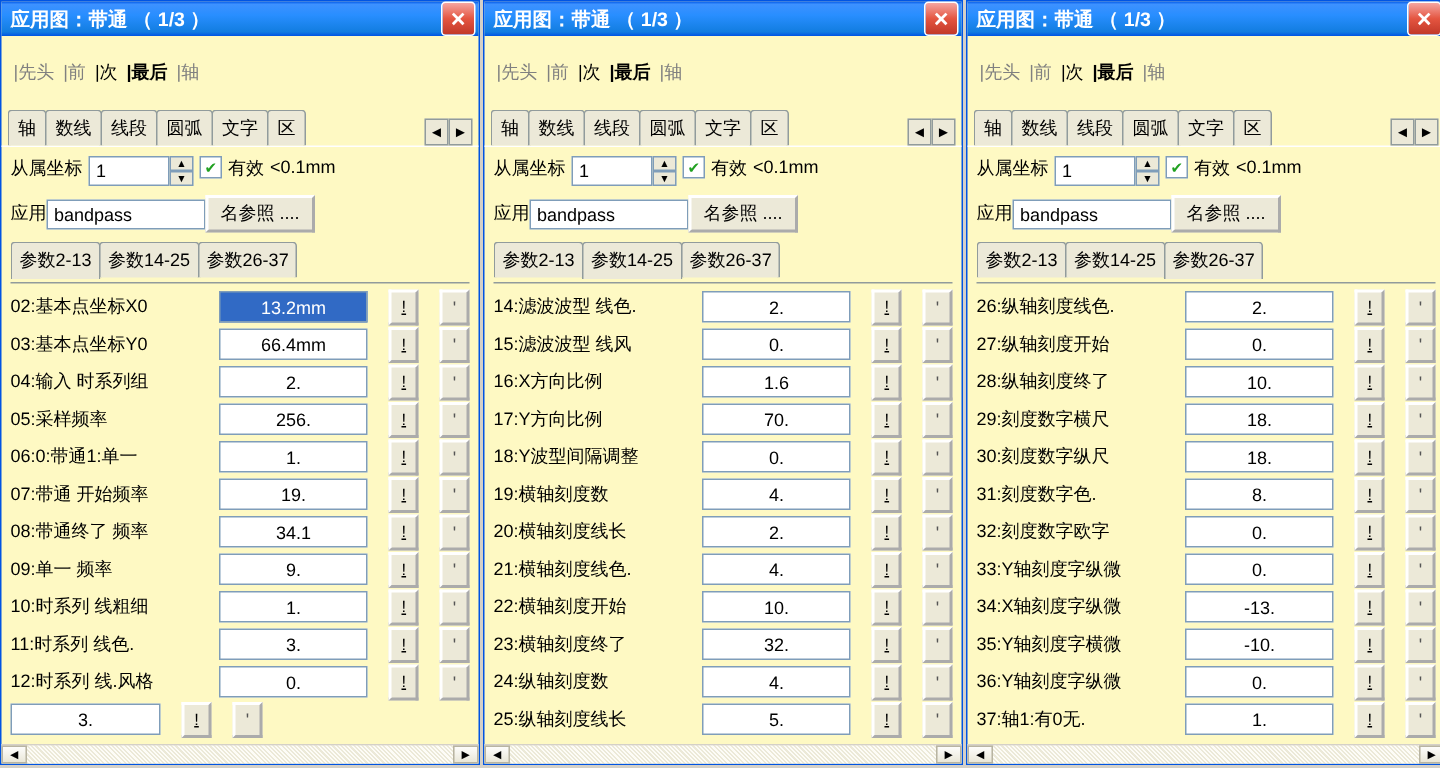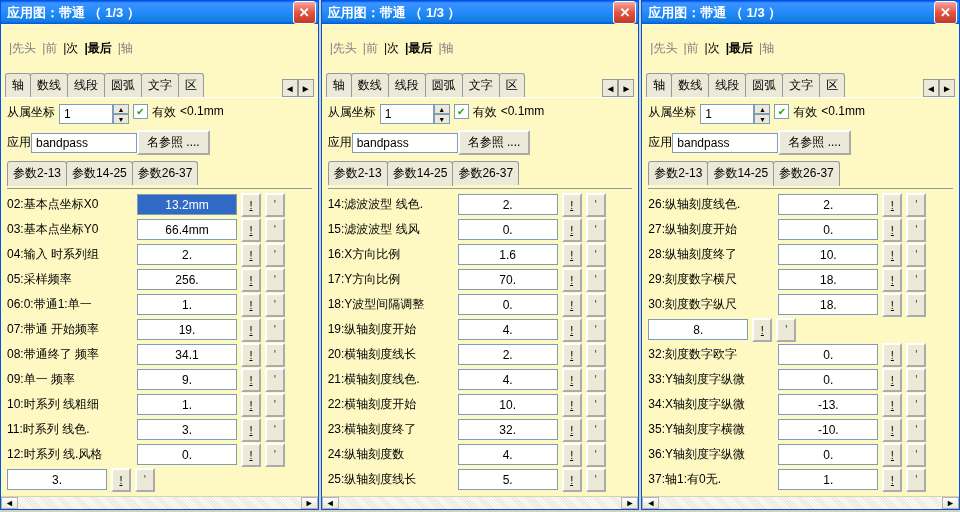--- a/index.html
+++ b/index.html
@@ -22,21 +22,21 @@
 .spinbtns{display:flex;flex-direction:column}
 .spinbtns button{width:16px;height:10px;font-size:7px;padding:0;border:1px solid #7f9db9;background:#ece9d8;line-height:7px;cursor:pointer}
 .checkbox{width:13px;height:13px;border:1px solid #7f9db9;background:#fff;display:inline-flex;align-items:center;justify-content:center;font-size:10px;color:#21a121}
 .row2{display:flex;align-items:center;gap:0;margin-bottom:6px}
 .textin{height:18px;border:1px solid #7f9db9;background:#fff;padding:0 4px;font-size:12px;width:96px}
 .btn3d{border:2px outset #fff;background:#ece9d8;padding:2px 8px;cursor:pointer;font-size:12px}
 .paramtabs{display:flex;margin-bottom:3px}
 .ptab{padding:3px 5px;border:1px solid #919b9c;border-bottom:none;background:#ece9d8;border-radius:3px 3px 0 0;margin-right:-1px;cursor:pointer;font-size:12px;position:relative}
 .ptab.active{background:#ece9d8;z-index:2;padding-bottom:4px;margin-bottom:-1px}
 .paramlist{border-top:1px solid #919b9c;padding-top:3px;flex:1}
-.param{display:flex;align-items:center;height:25px;gap:4px}
+.param{display:flex;align-items:center;height:25px;gap:14px}
 .plabel{width:126px;font-size:12px;white-space:nowrap;overflow:hidden}
 .pval{width:98px;height:19px;border:1px solid #7f9db9;background:#fff;text-align:left;font-size:12px;display:flex;align-items:center;justify-content:center}
 .pval.selected{background:#316ac5;color:#fff}
 .pexcl{width:16px;height:20px;border:2px outset #fff;background:#ece9d8;display:flex;align-items:center;justify-content:center;font-size:11px;cursor:pointer;text-decoration:underline}
 .ptick{width:16px;height:20px;border:2px outset #fff;background:#ece9d8;display:flex;align-items:center;justify-content:center;font-size:12px;cursor:pointer;color:#555}
 .scrollb{height:17px;background:#ece9d8;display:flex;border-top:1px solid #d4d0c8}
 .scrollb button{width:17px;border:1px solid #b8b4a2;background:linear-gradient(#fdfdfb,#eae7d8);font-size:9px;padding:0;cursor:pointer}
 .scrolltrack{flex:1;background:repeating-linear-gradient(45deg,#ece9d8,#ece9d8 1px,#fdfcf7 1px,#fdfcf7 2px)}
 </style>
 </head>
@@ -244,21 +244,21 @@
             <span class="pexcl">!</span>
             <span class="ptick">'</span>
           </div>
           <div class="param">
             <span class="plabel">18:Y波型间隔调整</span>
             <span class="pval">0.</span>
             <span class="pexcl">!</span>
             <span class="ptick">'</span>
           </div>
           <div class="param">
-            <span class="plabel">19:纵轴刻度开始</span>
+            <span class="plabel">19:横轴刻度数</span>
             <span class="pval">4.</span>
             <span class="pexcl">!</span>
             <span class="ptick">'</span>
           </div>
           <div class="param">
             <span class="plabel">20:横轴刻度线长</span>
             <span class="pval">2.</span>
             <span class="pexcl">!</span>
             <span class="ptick">'</span>
           </div>
@@ -373,20 +373,21 @@
             <span class="pexcl">!</span>
             <span class="ptick">'</span>
           </div>
           <div class="param">
             <span class="plabel">30:刻度数字纵尺</span>
             <span class="pval">18.</span>
             <span class="pexcl">!</span>
             <span class="ptick">'</span>
           </div>
           <div class="param">
+            <span class="plabel">31:刻度数字色.</span>
             <span class="pval">8.</span>
             <span class="pexcl">!</span>
             <span class="ptick">'</span>
           </div>
           <div class="param">
             <span class="plabel">32:刻度数字欧字</span>
             <span class="pval">0.</span>
             <span class="pexcl">!</span>
             <span class="ptick">'</span>
           </div>

